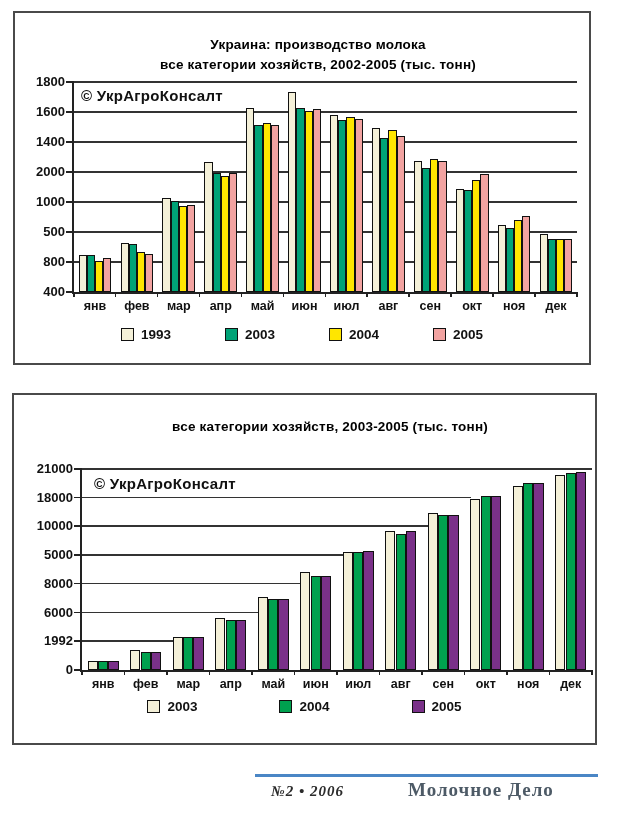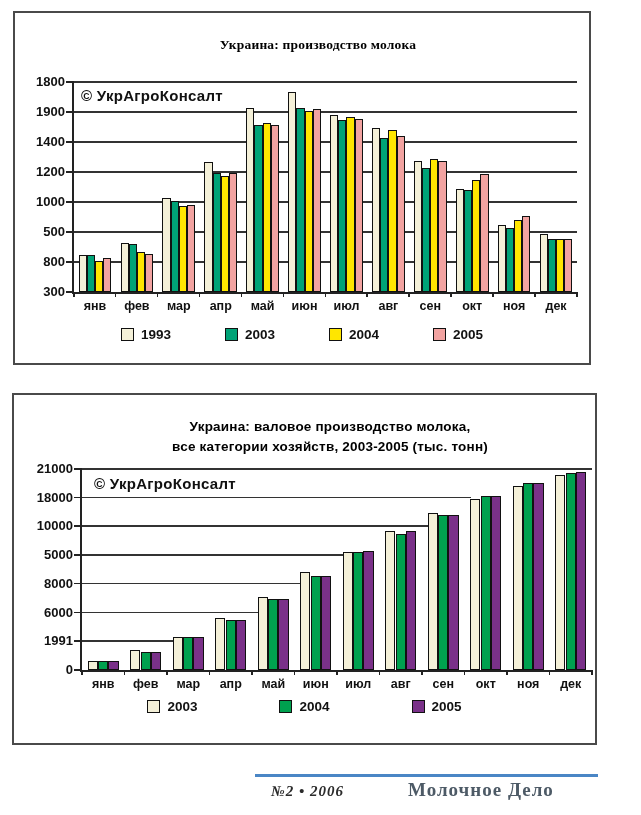--- a/index.html
+++ b/index.html
@@ -3,21 +3,21 @@
 <meta charset="utf-8">
 <style>
   html,body{margin:0;padding:0;background:#fff;}
   .page{position:relative;width:641px;height:815px;background:#ffffff;
         font-family:"Liberation Sans",sans-serif;overflow:hidden;}
   .panel{position:absolute;background:#fff;border:2px solid #4a4a4a;box-sizing:border-box;}
   .panel-top{left:13px;top:11px;width:578px;height:354px;}
   .panel-bottom{left:12px;top:393px;width:585px;height:352px;}
   .chart-title{position:absolute;text-align:center;color:#000;
                font:700 13.5px "Liberation Sans",sans-serif;line-height:1.5;letter-spacing:.2px;}
-  .title-top{top:22px;left:46px;right:14px;font-family:Liberation Serif, serif;}
+  .title-top{top:22px;left:46px;right:14px;}
   .title-bottom{top:22px;left:56px;right:5px;}
   .watermark{position:absolute;z-index:3;color:#111;
              font:700 15px "Liberation Sans",sans-serif;letter-spacing:.3px;}
   .wm-top{left:66px;top:74px;}
   .wm-bottom{left:80px;top:80px;}
   .plot{position:absolute;border-left:2px solid #222;border-bottom:2px solid #222;}
   .plot-top{left:57px;top:69px;width:503px;height:210px;}
   .plot-bottom{left:66px;top:74px;width:510px;height:201px;}
   .legend{position:absolute;left:0;right:0;display:flex;justify-content:center;align-items:center;}
   .legend-top{top:314px;column-gap:54px;}
@@ -32,43 +32,44 @@
                 font:700 19px "Liberation Serif",serif;color:#4d5a66;letter-spacing:1px;}
 </style>
 </head>
 <body>
 
 <div class="page">
 
   <section class="panel panel-top">
     <div class="chart-title title-top">
       <div>Украина: производство молока</div>
+      <div>все категории хозяйств, 2002-2005  (тыс. тонн)</div>
     </div>
     <div class="watermark wm-top">© УкрАгроКонсалт</div>
     <div class="plot plot-top">
         <div style="position: absolute; left: -8px; top: 209px; width: 8px; height: 1.5px; background: rgb(34, 34, 34);"></div>
-        <div style="position: absolute; left: -57px; top: 202px; width: 48px; text-align: right; font: 700 13px &quot;Liberation Sans&quot;, sans-serif; color: rgb(17, 17, 17);">300</div>
+        <div style="position: absolute; left: -57px; top: 202px; width: 48px; text-align: right; font: 700 13px &quot;Liberation Sans&quot;, sans-serif; color: rgb(17, 17, 17);">400</div>
         <div style="position: absolute; left: 0px; top: 179px; width: 503px; height: 1.5px; background: rgb(51, 51, 51); z-index: 1;"></div>
         <div style="position: absolute; left: -8px; top: 179px; width: 8px; height: 1.5px; background: rgb(34, 34, 34);"></div>
         <div style="position: absolute; left: -57px; top: 172px; width: 48px; text-align: right; font: 700 13px &quot;Liberation Sans&quot;, sans-serif; color: rgb(17, 17, 17);">800</div>
         <div style="position: absolute; left: 0px; top: 149px; width: 503px; height: 1.5px; background: rgb(51, 51, 51); z-index: 1;"></div>
         <div style="position: absolute; left: -8px; top: 149px; width: 8px; height: 1.5px; background: rgb(34, 34, 34);"></div>
         <div style="position: absolute; left: -57px; top: 142px; width: 48px; text-align: right; font: 700 13px &quot;Liberation Sans&quot;, sans-serif; color: rgb(17, 17, 17);">500</div>
         <div style="position: absolute; left: 0px; top: 119px; width: 503px; height: 1.5px; background: rgb(51, 51, 51); z-index: 1;"></div>
         <div style="position: absolute; left: -8px; top: 119px; width: 8px; height: 1.5px; background: rgb(34, 34, 34);"></div>
         <div style="position: absolute; left: -57px; top: 112px; width: 48px; text-align: right; font: 700 13px &quot;Liberation Sans&quot;, sans-serif; color: rgb(17, 17, 17);">1000</div>
         <div style="position: absolute; left: 0px; top: 89px; width: 503px; height: 1.5px; background: rgb(51, 51, 51); z-index: 1;"></div>
         <div style="position: absolute; left: -8px; top: 89px; width: 8px; height: 1.5px; background: rgb(34, 34, 34);"></div>
-        <div style="position: absolute; left: -57px; top: 82px; width: 48px; text-align: right; font: 700 13px &quot;Liberation Sans&quot;, sans-serif; color: rgb(17, 17, 17);">1200</div>
+        <div style="position: absolute; left: -57px; top: 82px; width: 48px; text-align: right; font: 700 13px &quot;Liberation Sans&quot;, sans-serif; color: rgb(17, 17, 17);">2000</div>
         <div style="position: absolute; left: 0px; top: 59px; width: 503px; height: 1.5px; background: rgb(51, 51, 51); z-index: 1;"></div>
         <div style="position: absolute; left: -8px; top: 59px; width: 8px; height: 1.5px; background: rgb(34, 34, 34);"></div>
         <div style="position: absolute; left: -57px; top: 52px; width: 48px; text-align: right; font: 700 13px &quot;Liberation Sans&quot;, sans-serif; color: rgb(17, 17, 17);">1400</div>
         <div style="position: absolute; left: 0px; top: 29px; width: 503px; height: 1.5px; background: rgb(51, 51, 51); z-index: 1;"></div>
         <div style="position: absolute; left: -8px; top: 29px; width: 8px; height: 1.5px; background: rgb(34, 34, 34);"></div>
-        <div style="position: absolute; left: -57px; top: 22px; width: 48px; text-align: right; font: 700 13px &quot;Liberation Sans&quot;, sans-serif; color: rgb(17, 17, 17);">1900</div>
+        <div style="position: absolute; left: -57px; top: 22px; width: 48px; text-align: right; font: 700 13px &quot;Liberation Sans&quot;, sans-serif; color: rgb(17, 17, 17);">1600</div>
         <div style="position: absolute; left: 0px; top: -1px; width: 503px; height: 1.5px; background: rgb(51, 51, 51); z-index: 1;"></div>
         <div style="position: absolute; left: -8px; top: -1px; width: 8px; height: 1.5px; background: rgb(34, 34, 34);"></div>
         <div style="position: absolute; left: -57px; top: -8px; width: 48px; text-align: right; font: 700 13px &quot;Liberation Sans&quot;, sans-serif; color: rgb(17, 17, 17);">1800</div>
         <div style="position: absolute; left: -1px; top: 210px; width: 1.5px; height: 5px; background: rgb(34, 34, 34);"></div>
         <div style="position: absolute; left: 40.9167px; top: 210px; width: 1.5px; height: 5px; background: rgb(34, 34, 34);"></div>
         <div style="position: absolute; left: 82.8333px; top: 210px; width: 1.5px; height: 5px; background: rgb(34, 34, 34);"></div>
         <div style="position: absolute; left: 124.75px; top: 210px; width: 1.5px; height: 5px; background: rgb(34, 34, 34);"></div>
         <div style="position: absolute; left: 166.667px; top: 210px; width: 1.5px; height: 5px; background: rgb(34, 34, 34);"></div>
         <div style="position: absolute; left: 208.583px; top: 210px; width: 1.5px; height: 5px; background: rgb(34, 34, 34);"></div>
         <div style="position: absolute; left: 250.5px; top: 210px; width: 1.5px; height: 5px; background: rgb(34, 34, 34);"></div>
@@ -154,30 +155,29 @@
         </span>
         <span class="legend-item">
           <span class="legend-swatch" style="background: rgb(242, 163, 161);"></span>
           <span>2005</span>
         </span>
       </div>
   </section>
 
   <section class="panel panel-bottom">
     <div class="chart-title title-bottom">
-      <div>Украина: валовое производство молока,</div>
       <div>все категории хозяйств, 2003-2005 (тыс. тонн)</div>
     </div>
     <div class="watermark wm-bottom">© УкрАгроКонсалт</div>
     <div class="plot plot-bottom">
         <div style="position: absolute; left: -8px; top: 200px; width: 8px; height: 1.5px; background: rgb(34, 34, 34);"></div>
         <div style="position: absolute; left: -57px; top: 193px; width: 48px; text-align: right; font: 700 13px &quot;Liberation Sans&quot;, sans-serif; color: rgb(17, 17, 17);">0</div>
         <div style="position: absolute; left: 0px; top: 171.286px; width: 91.525px; height: 1.5px; background: rgb(51, 51, 51); z-index: 1;"></div>
         <div style="position: absolute; left: -8px; top: 171.286px; width: 8px; height: 1.5px; background: rgb(34, 34, 34);"></div>
-        <div style="position: absolute; left: -57px; top: 164.286px; width: 48px; text-align: right; font: 700 13px &quot;Liberation Sans&quot;, sans-serif; color: rgb(17, 17, 17);">1991</div>
+        <div style="position: absolute; left: -57px; top: 164.286px; width: 48px; text-align: right; font: 700 13px &quot;Liberation Sans&quot;, sans-serif; color: rgb(17, 17, 17);">1992</div>
         <div style="position: absolute; left: 0px; top: 142.571px; width: 176.525px; height: 1.5px; background: rgb(51, 51, 51); z-index: 1;"></div>
         <div style="position: absolute; left: -8px; top: 142.571px; width: 8px; height: 1.5px; background: rgb(34, 34, 34);"></div>
         <div style="position: absolute; left: -57px; top: 135.571px; width: 48px; text-align: right; font: 700 13px &quot;Liberation Sans&quot;, sans-serif; color: rgb(17, 17, 17);">6000</div>
         <div style="position: absolute; left: 0px; top: 113.857px; width: 219.025px; height: 1.5px; background: rgb(51, 51, 51); z-index: 1;"></div>
         <div style="position: absolute; left: -8px; top: 113.857px; width: 8px; height: 1.5px; background: rgb(34, 34, 34);"></div>
         <div style="position: absolute; left: -57px; top: 106.857px; width: 48px; text-align: right; font: 700 13px &quot;Liberation Sans&quot;, sans-serif; color: rgb(17, 17, 17);">8000</div>
         <div style="position: absolute; left: 0px; top: 85.1429px; width: 261.525px; height: 1.5px; background: rgb(51, 51, 51); z-index: 1;"></div>
         <div style="position: absolute; left: -8px; top: 85.1429px; width: 8px; height: 1.5px; background: rgb(34, 34, 34);"></div>
         <div style="position: absolute; left: -57px; top: 78.1429px; width: 48px; text-align: right; font: 700 13px &quot;Liberation Sans&quot;, sans-serif; color: rgb(17, 17, 17);">5000</div>
         <div style="position: absolute; left: 0px; top: 56.4286px; width: 346.525px; height: 1.5px; background: rgb(51, 51, 51); z-index: 1;"></div>

